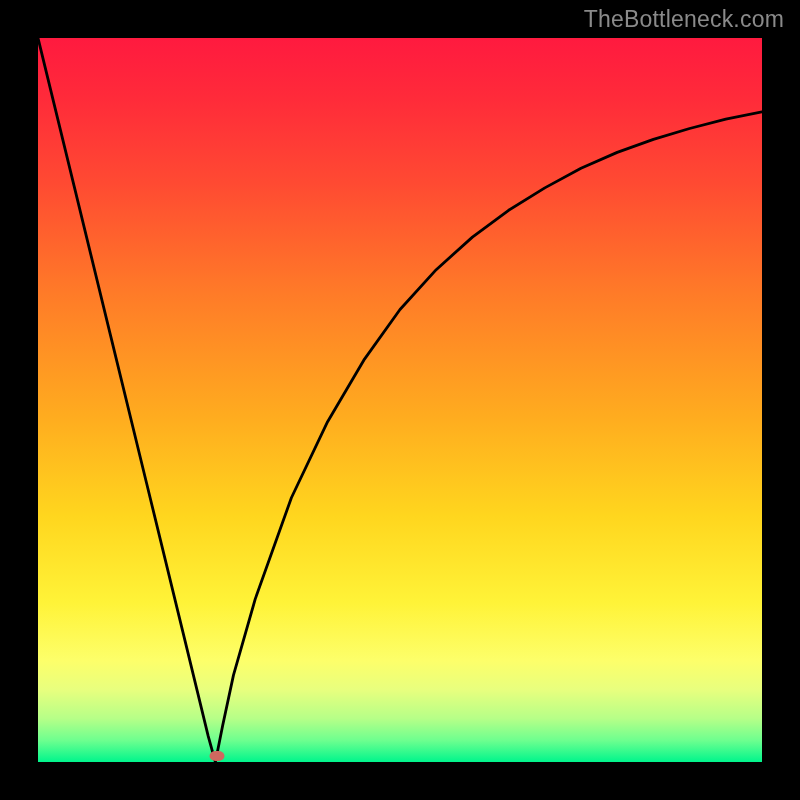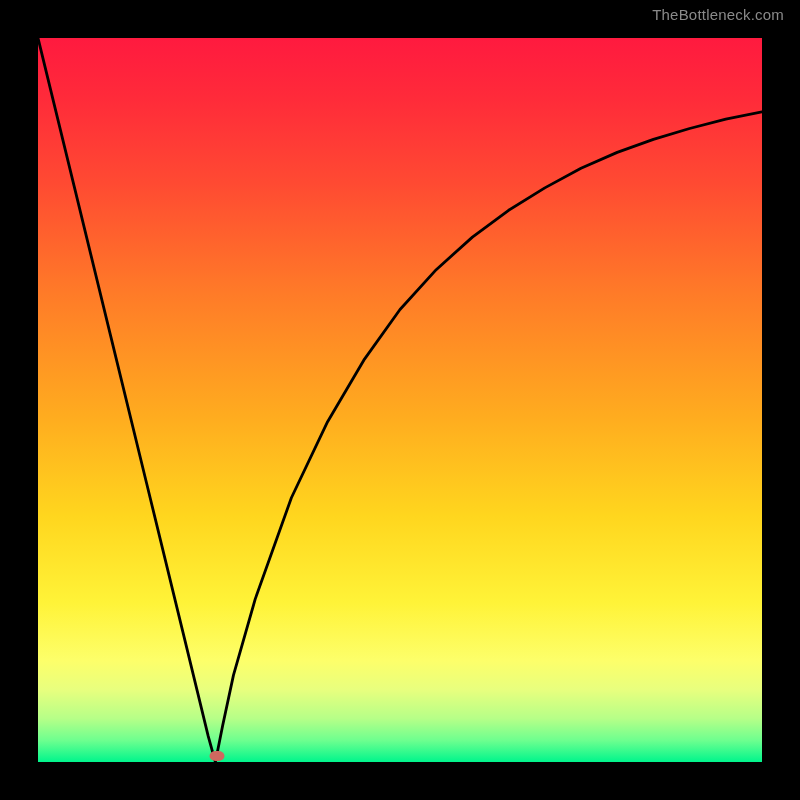--- a/index.html
+++ b/index.html
@@ -58,21 +58,21 @@
     height: 10px;
     border-radius: 6px / 5px;
     background: #d0685f;
     transform: translate(-50%, -50%);
   }
   .watermark {
     position: absolute;
     top: 6px;
     right: 16px;
     color: #8a8a8a;
-    font-size: 15px;
+    font-size: 23px;
     font-weight: 400;
     letter-spacing: 0.2px;
   }
 </style>
 </head>
 <body>
 
 <div class="frame">
   <div class="plot">
     <div class="grad"></div>

